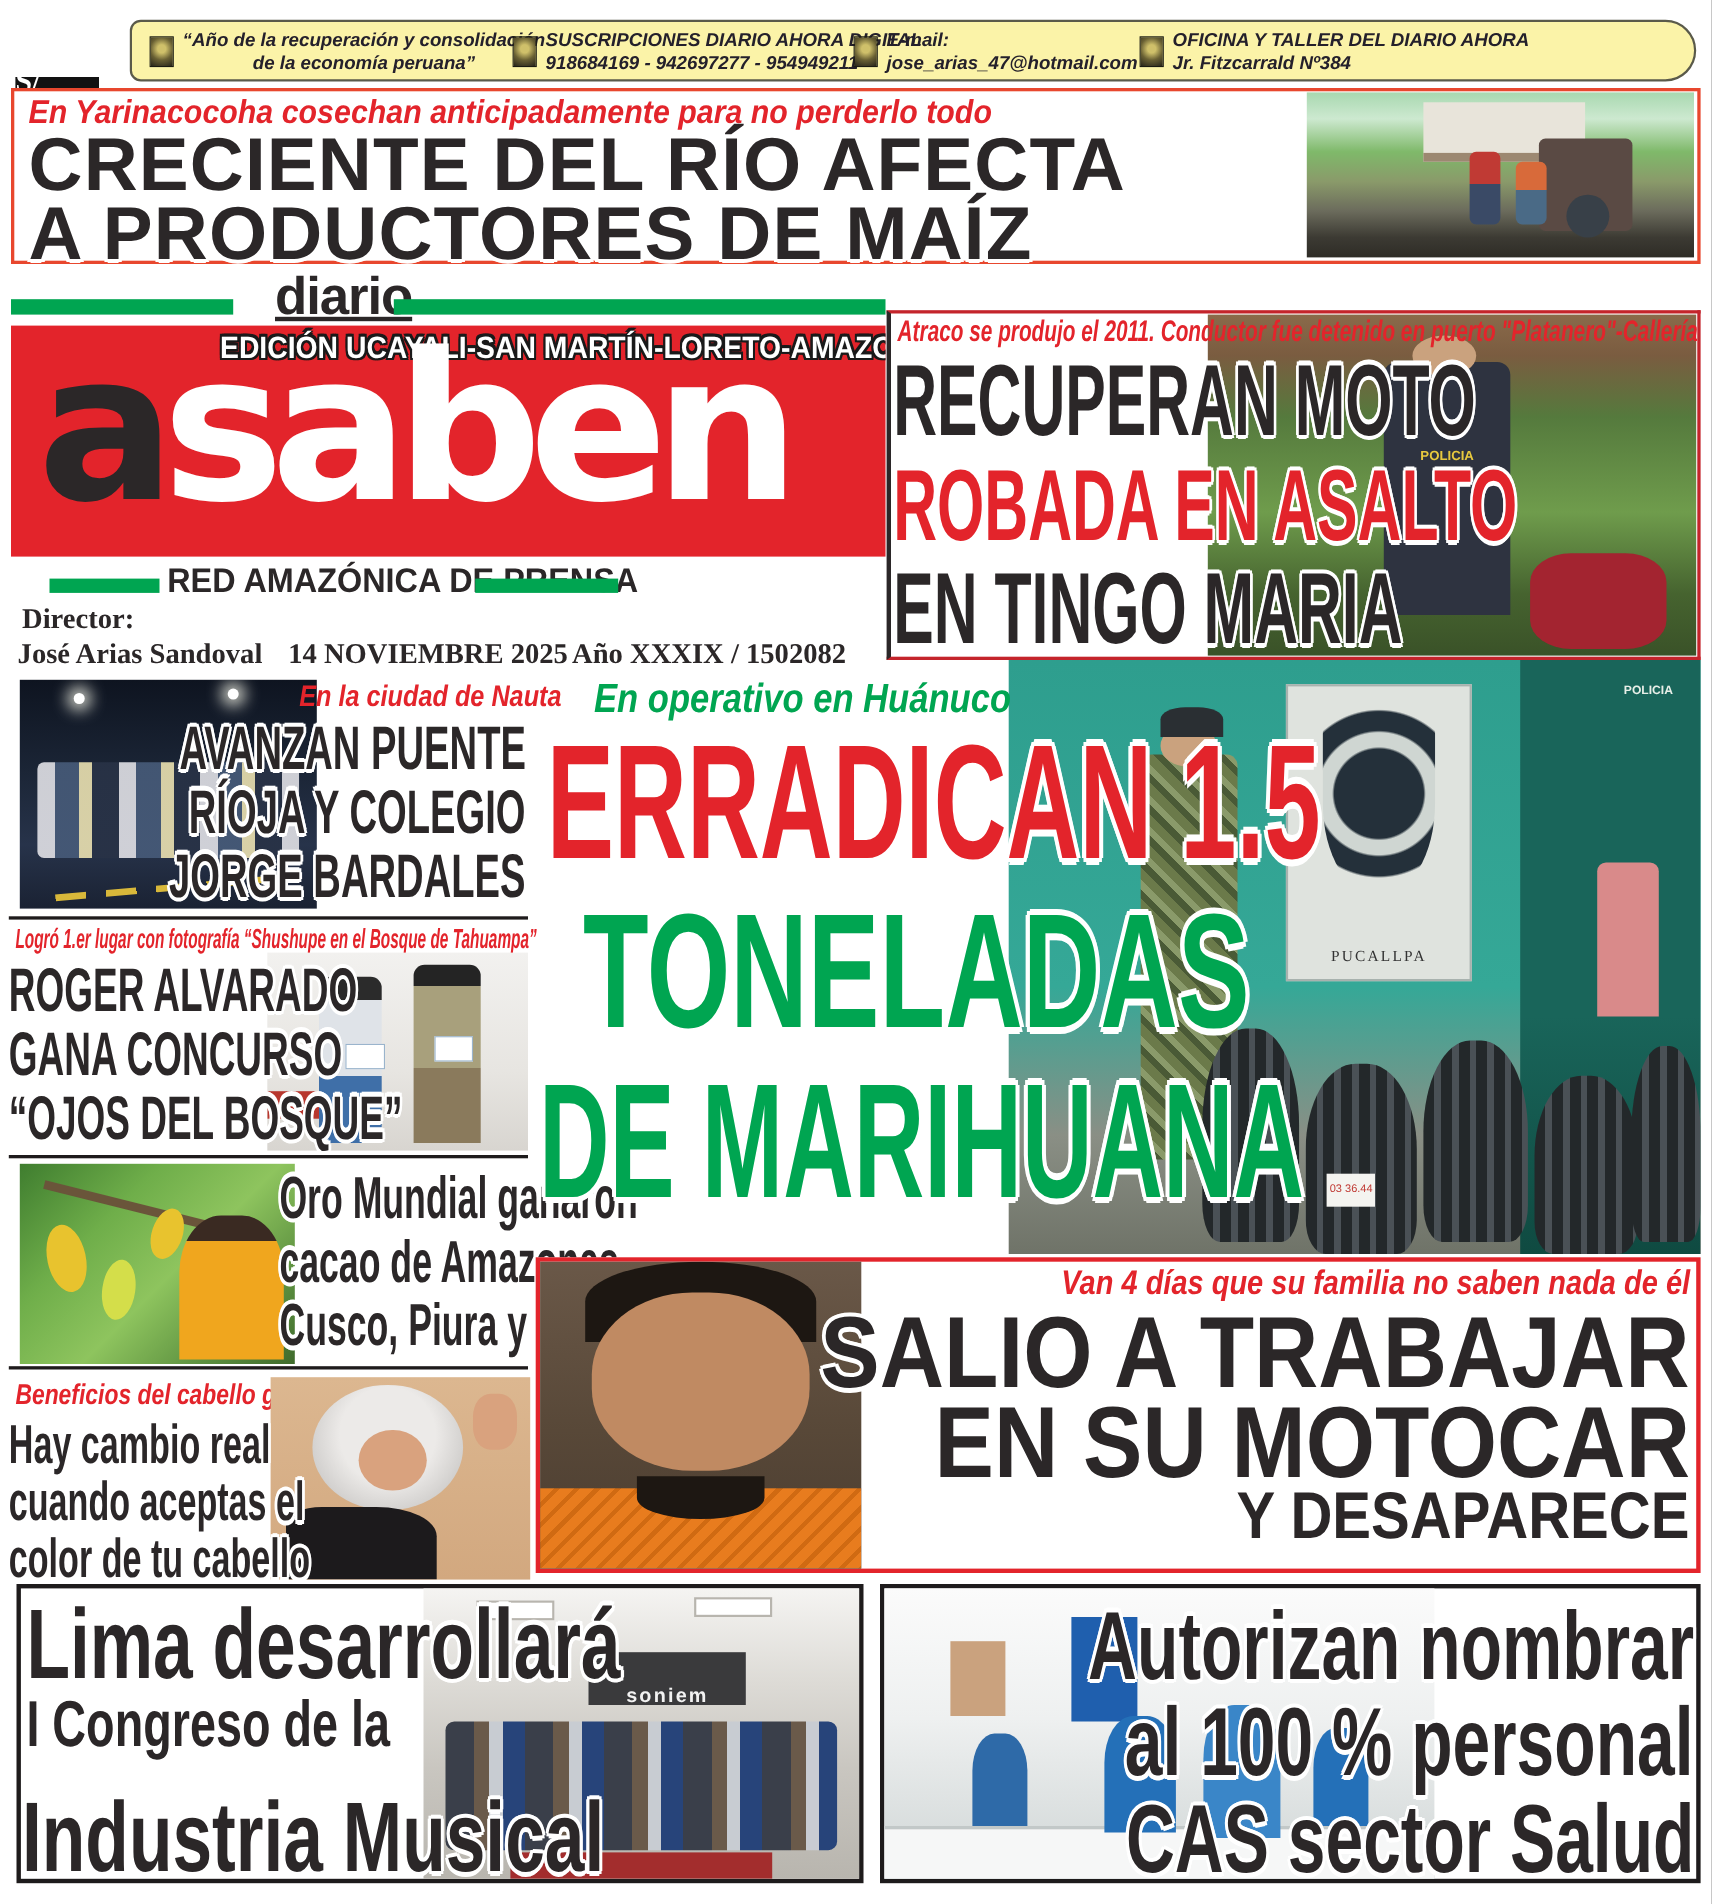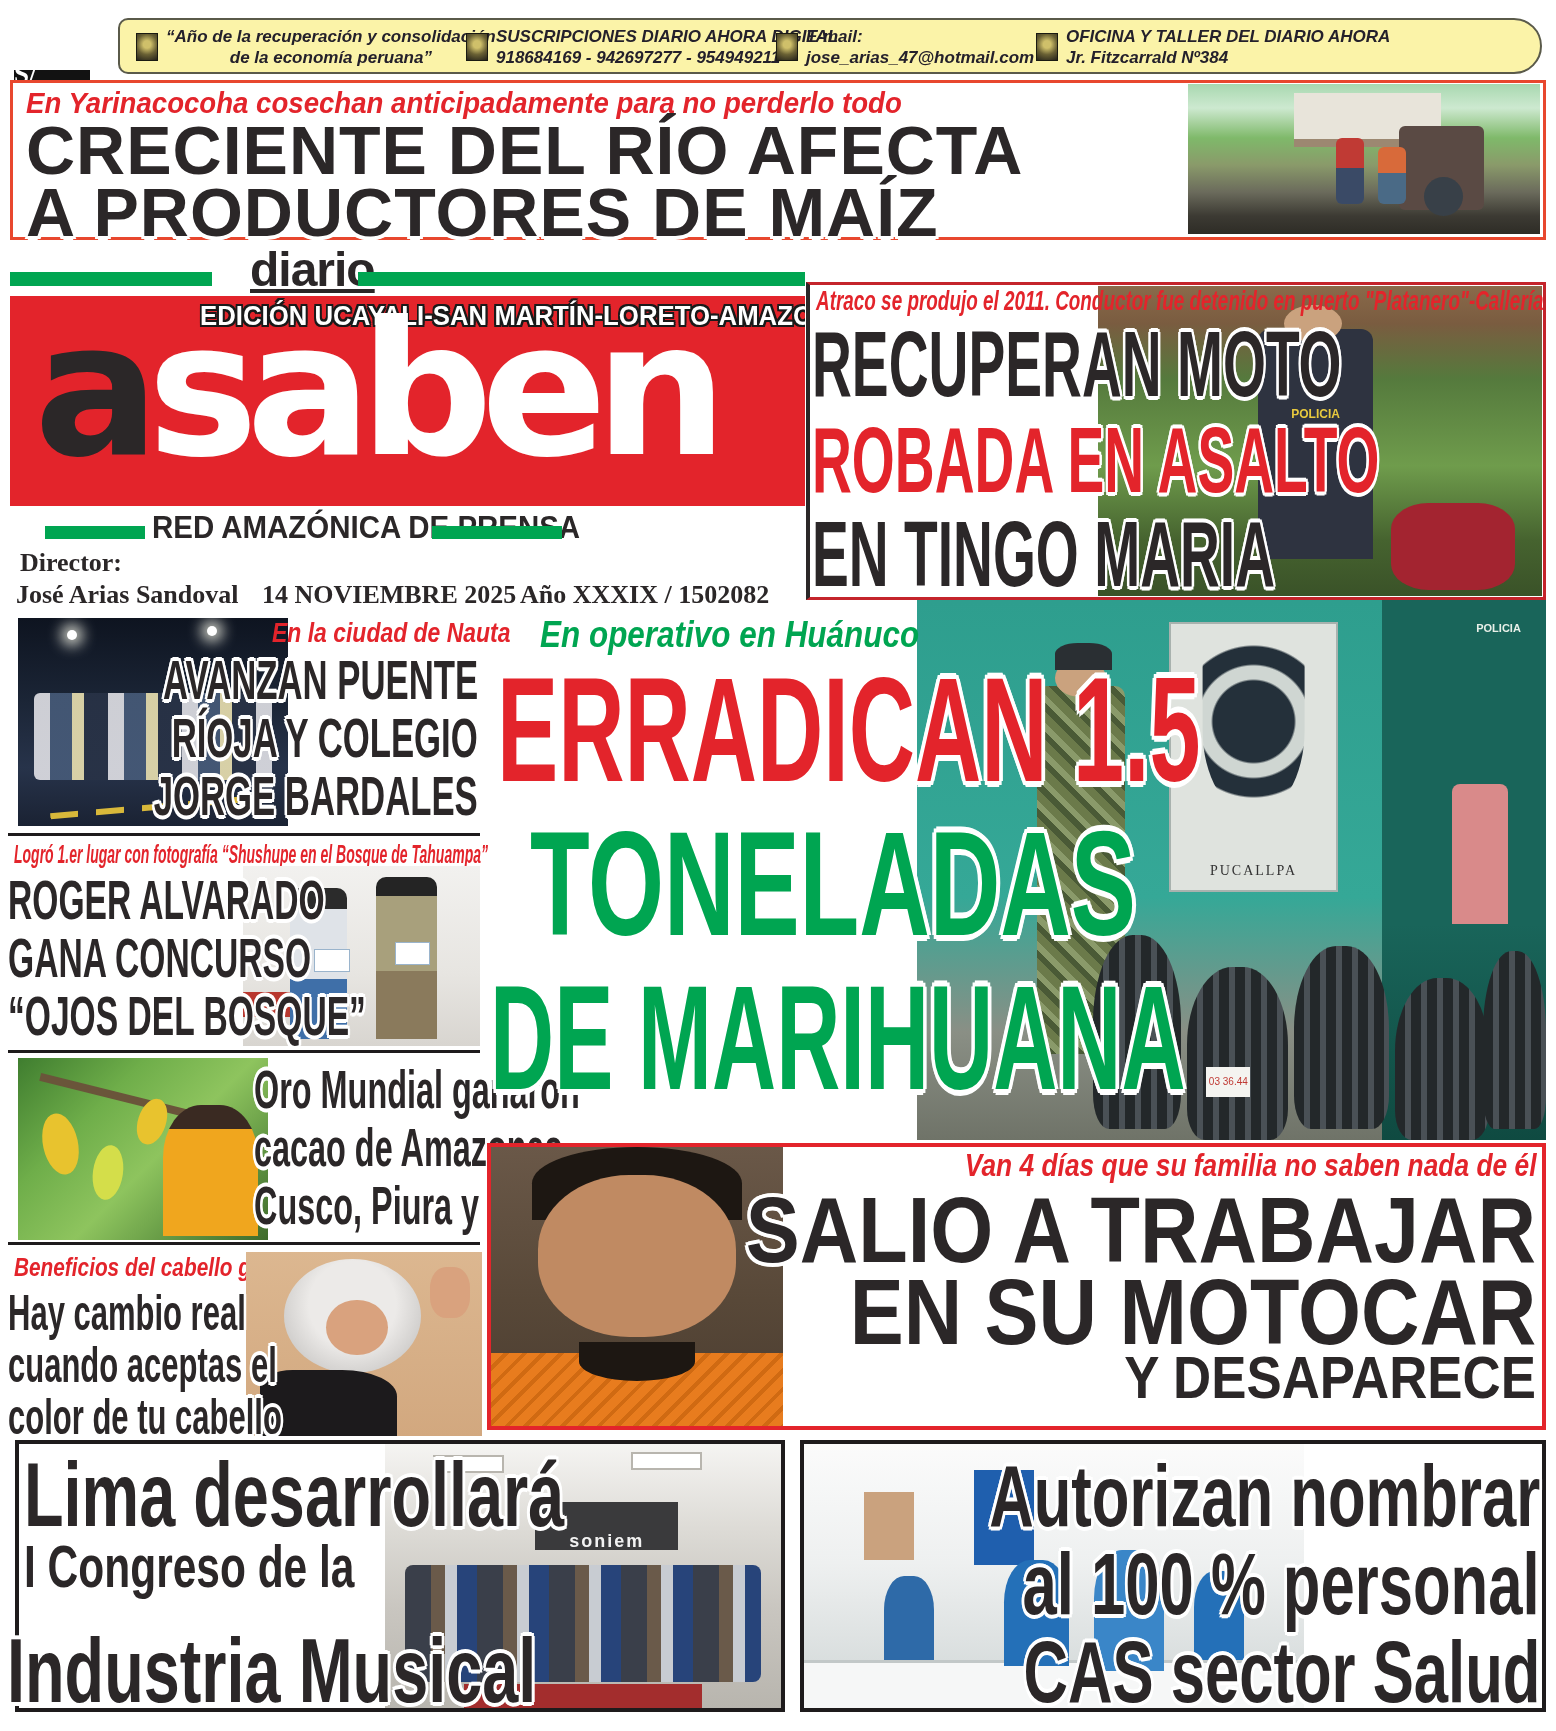--- a/index.html
+++ b/index.html
@@ -309,21 +309,21 @@
     </div>
     <div style="left:5%;bottom:10%;width:90%;height:44%;border-radius:8px;background:repeating-linear-gradient(90deg,#3a3f4a 0 26px,#6a5a4a 26px 40px,#c8ccd2 40px 52px,#27447a 52px 72px);"></div>
     <div style="left:20%;bottom:0;width:60%;height:9%;background:#a32d2d;"></div>
   </div>
   <div class="abs hl ow4" style="left:24px;top:1450px;font-size:90px;">
     <span class="sx" style="transform:scaleX(.72);">Lima desarrollará</span>
   </div>
   <div class="abs hl ow4" style="left:24px;top:1538px;font-size:59px;">
     <span class="sx" style="transform:scaleX(.72);">I Congreso de la</span>
   </div>
-  <div class="abs hl ow4" style="left:7px;top:1626px;font-size:90px;">
+  <div class="abs hl ow4" style="left:20px;top:1626px;font-size:90px;">
     <span class="sx" style="transform:scaleX(.72);">Industria Musical</span>
   </div>
 
   <div class="abs brbox"></div>
   <div class="abs ph ph-cas">
     <div style="left:34%;top:10%;width:12%;height:36%;background:#1f5fae;"></div>
     <div style="left:12%;top:18%;width:10%;height:26%;background:#caa27e;"></div>
     <div style="left:0;bottom:0;width:100%;height:18%;background:#f6f7f7;border-top:3px solid #c2c8c8;"></div>
     <div style="left:40%;top:44%;width:13%;height:40%;background:#2470b8;border-radius:40% 40% 0 0;"></div>
     <div style="left:58%;top:40%;width:14%;height:46%;background:#3a86c8;border-radius:40% 40% 0 0;"></div>

